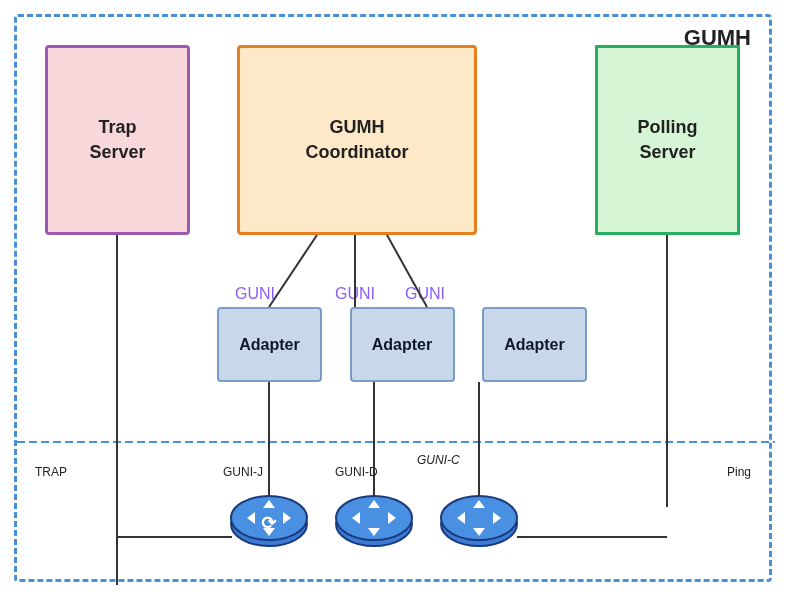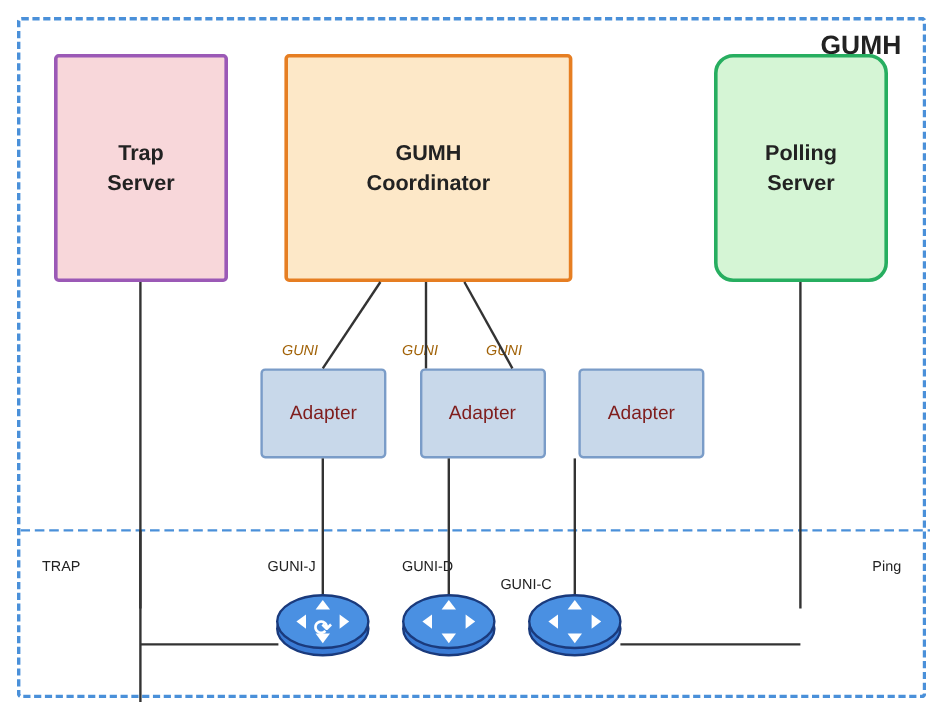--- a/index.html
+++ b/index.html
@@ -64,21 +64,21 @@
     }
 
     .polling-server-box {
       position: absolute;
       top: 28px;
       left: 578px;
       width: 145px;
       height: 190px;
       border: 3px solid #27ae60;
       background: #d5f5d5;
-      border-radius: 16px;
+      border-radius: 1px;
       display: flex;
       align-items: center;
       justify-content: center;
       text-align: center;
     }
 
     .box-label {
       font-size: 18px;
       font-weight: bold;
       color: #222;
@@ -91,30 +91,29 @@
       border: 2px solid #7a9cc8;
       background: #c8d8ea;
       border-radius: 4px;
       display: flex;
       align-items: center;
       justify-content: center;
     }
 
     .adapter-label {
       font-size: 16px;
-      font-weight: normal;
-      color: #7f1d1d;
+      font-weight: bold;
+      color: #0f172a;
     }
 
     
     .guni-label {
       position: absolute;
-      font-size: 12px;
-      color: #a16207;
-      font-style: italic;
+      font-size: 16px;
+      color: #8b5cf6;
     }
 
     
     .line-label {
       position: absolute;
       font-size: 12px;
       color: #222;
     }
 
     
@@ -159,21 +158,21 @@
       <span class="adapter-label">Adapter</span>
     </div>
     <div class="adapter-box">
       <span class="adapter-label">Adapter</span>
     </div>
   </div>
 
   <span class="line-label" style="bottom:100px; left:18px;">TRAP</span>
   <span class="line-label" style="bottom:100px; left:206px;">GUNI-J</span>
   <span class="line-label" style="bottom:100px; left:318px;">GUNI-D</span>
-  <span class="line-label" style="bottom:85px; left:400px;">GUNI-C</span>
+  <span class="line-label" style="bottom:112px; left:400px;font-style:italic;">GUNI-C</span>
   <span class="line-label" style="bottom:100px; right:18px;text-align:right;">Ping</span>
 
   <svg class="lines-svg">
 
     <line x1="0" y1="425" x2="758" y2="425" stroke="#4a90d9" stroke-width="2" stroke-dasharray="8,4"></line>
 
     <line x1="100" y1="218" x2="100" y2="568" stroke="#333" stroke-width="2"></line>
 
     <line x1="100" y1="425" x2="100" y2="490" stroke="#333" stroke-width="2"></line>
 

